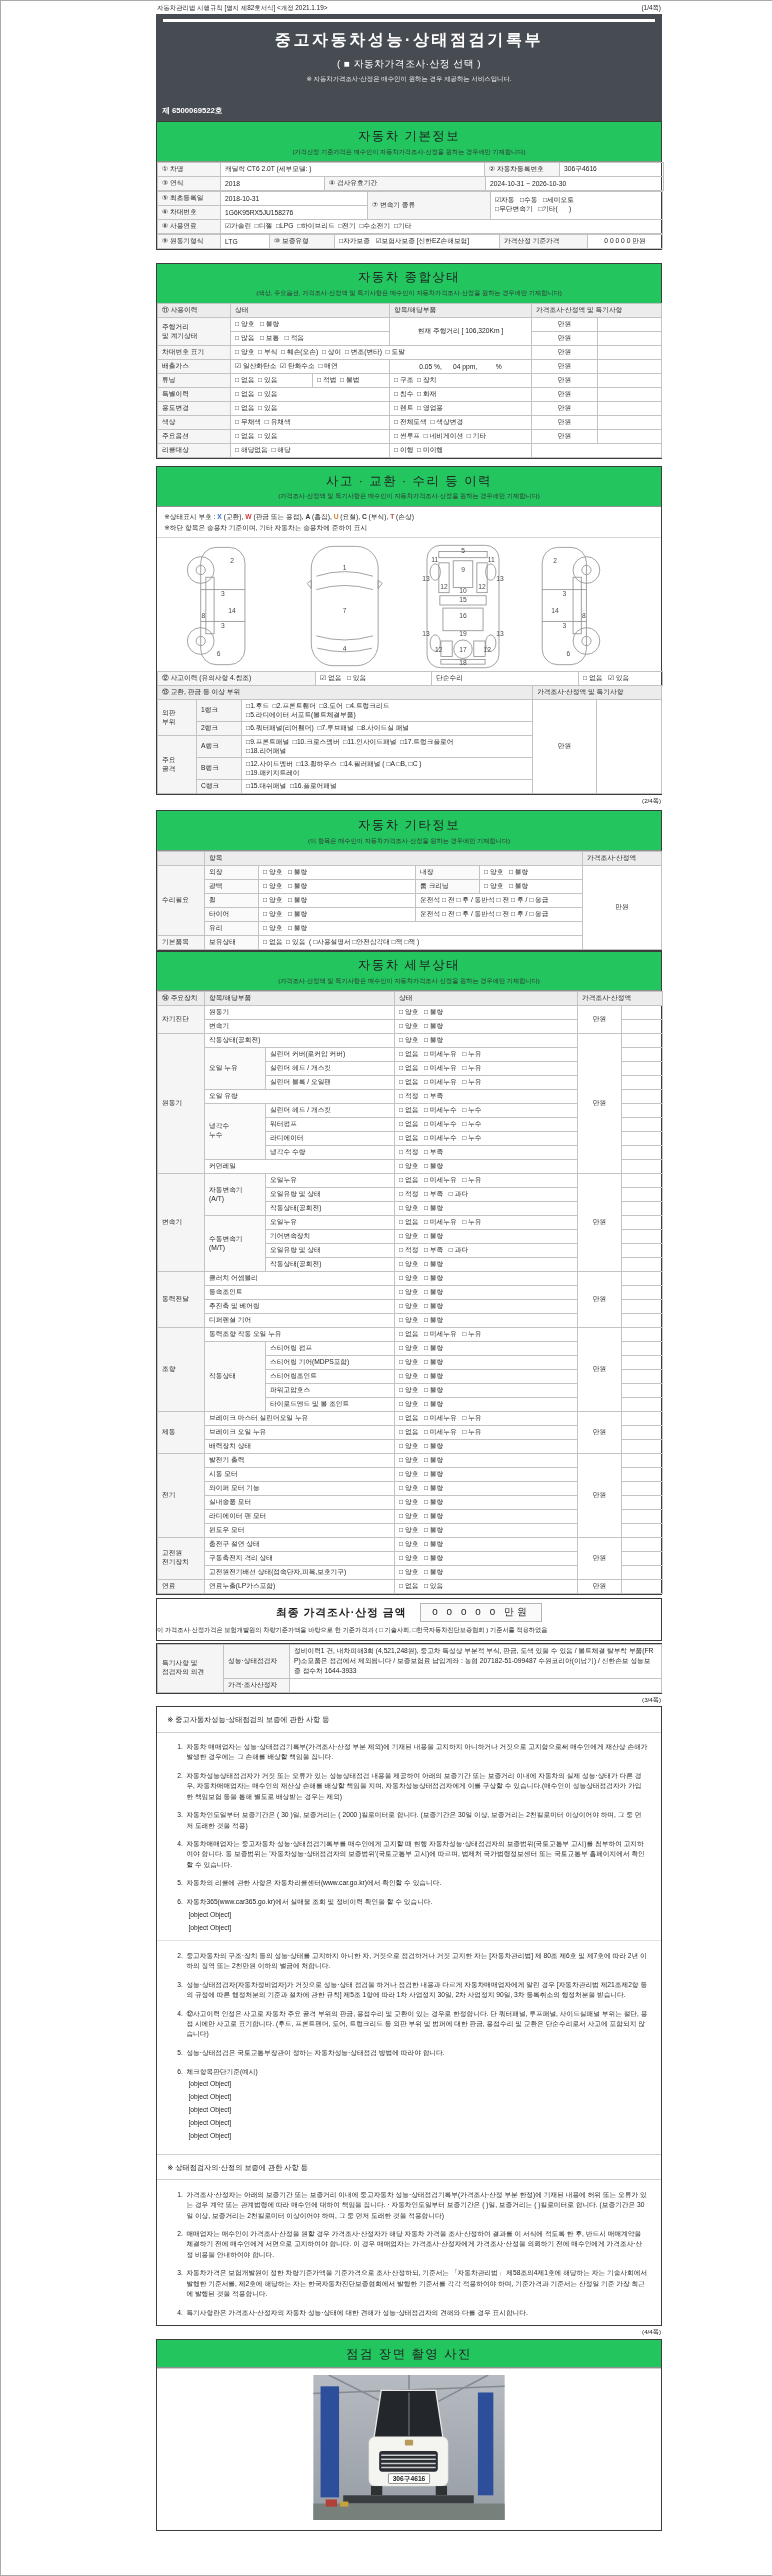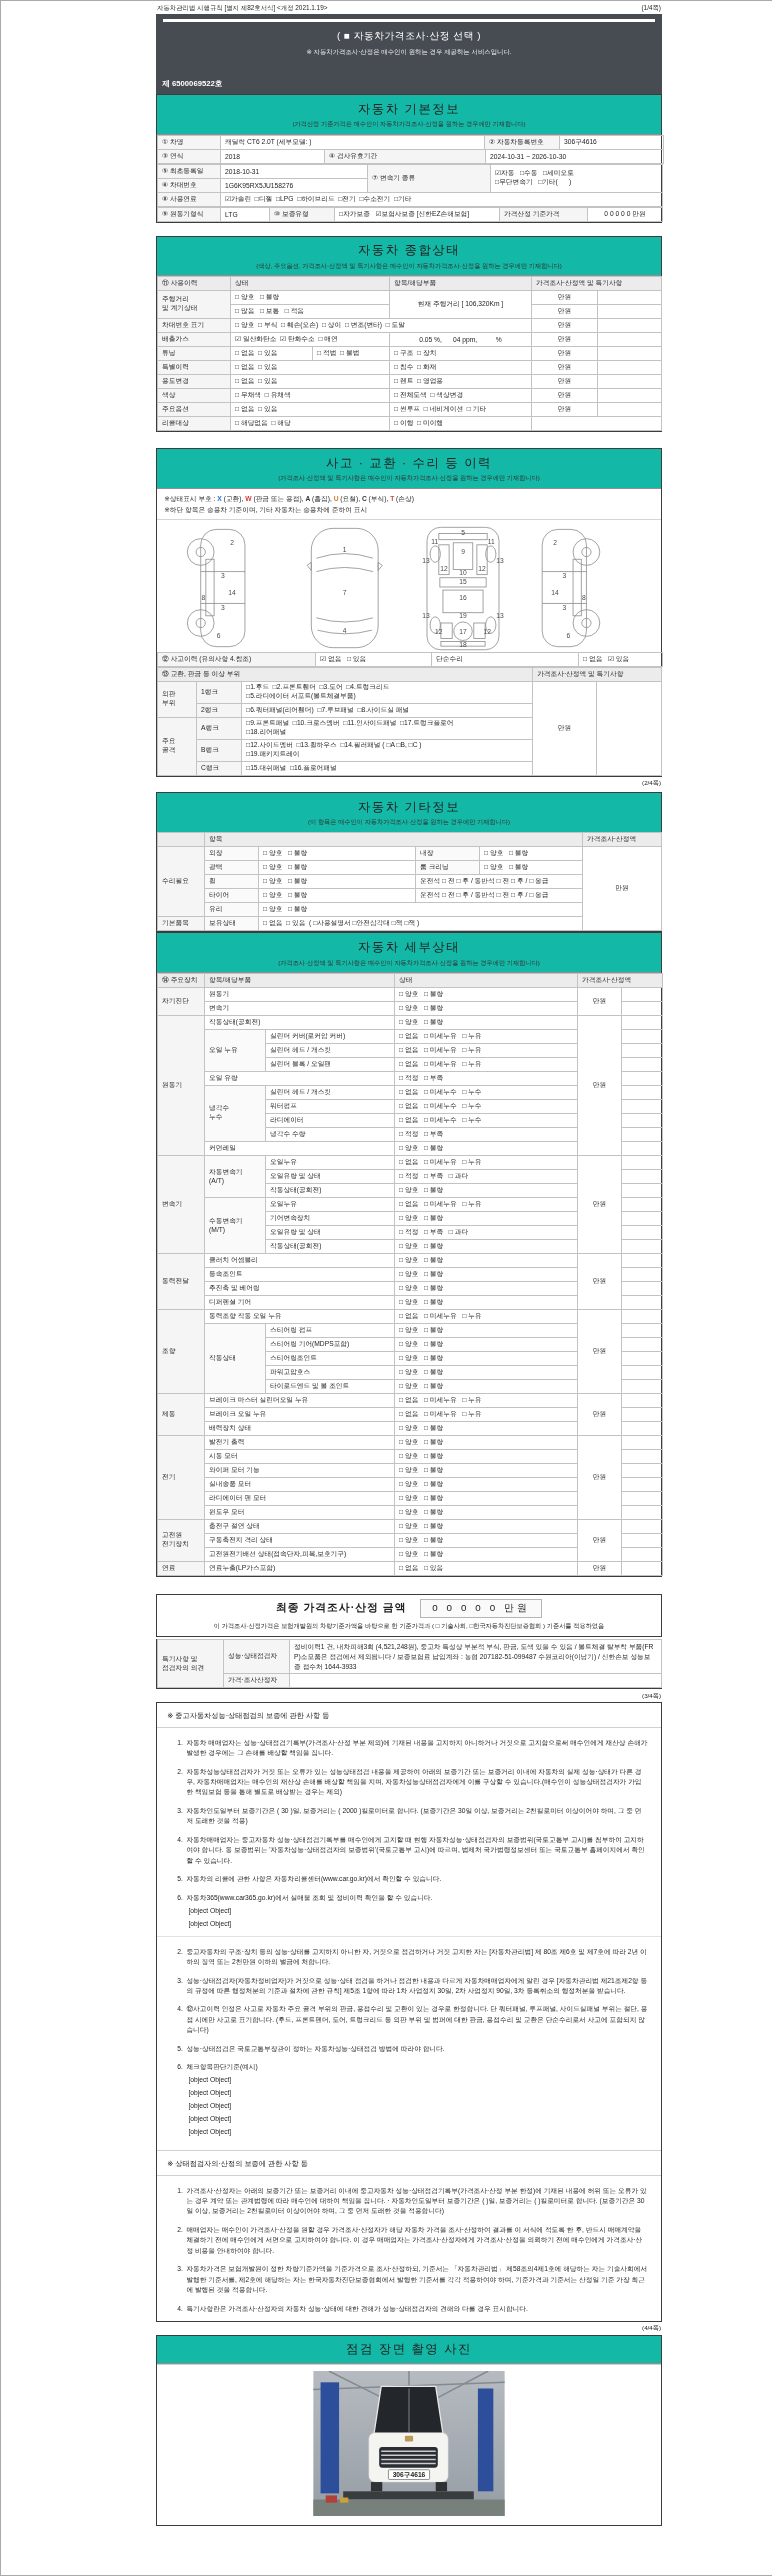--- a/index.html
+++ b/index.html
@@ -10,41 +10,41 @@
   .marker{text-align:right;font-size:6.2px;padding:2.1px 1px 1.5px;}
   
   .band{background:#474b52;color:#fff;text-align:center;padding:4.1px 6.2px 5.2px;}
   .band-line{height:3.1px;background:#fff;margin:1px 0.5px 8.2px;}
   .band-title{font-size:16px;font-weight:bold;letter-spacing:2.6px;}
   .band-sub{font-size:9.8px;margin-top:6.2px;letter-spacing:0.5px;text-align:center;}
   .band-note{font-size:6.4px;margin-top:4.6px;color:#f2f2f2;}
   .band-docno{text-align:left;font-size:7.7px;font-weight:bold;margin-top:22px;}
   
   .sec{border:1px solid #3c3c3c;background:#fff;box-sizing:border-box;}
-  .sec-head{background:#14b8a6;border-bottom:0.5px solid #909090;text-align:center;padding:5.7px 0 4.6px;}
+  .sec-head{background:#22c55e;border-bottom:0.5px solid #909090;text-align:center;padding:5.7px 0 4.6px;}
   .sec-title{font-size:12.4px;letter-spacing:1.5px;}
   .sec-sub{font-size:6.2px;margin-top:2.6px;color:#333;}
   
   table.grid{width:100%;border-collapse:collapse;table-layout:fixed;margin-top:-0.5px;}
   table.grid td{border:0.5px solid #c3c3c3;padding:1.5px 4.1px;height:14px;font-size:6.7px;
     vertical-align:middle;white-space:pre-wrap;word-break:break-all;box-sizing:border-box;}
   td.lb{background:#f5f5f5;}
   td.sb{background:#fafafa;}
   td.hd{background:#ececec;font-weight:500;}
   td.pr{text-align:center;}
   td.ct{text-align:center;}
   td.tx{font-size:6.4px;line-height:1.5;}
   
   .legend{padding:4.1px 7.2px 3.1px;font-size:6.7px;line-height:1.7;border-bottom:0.5px solid #d5d5d5;}
   .diagram{display:block;margin:2.1px auto 1px;}
   .diagram path,.diagram rect,.diagram circle,.diagram line,.diagram ellipse,.diagram polygon
     {fill:none;stroke:#8f8f8f;stroke-width:1.6;}
   .diagram text{font-size:13px;fill:#4a4a4a;stroke:none;text-anchor:middle;}
   
-  .final-strip{border:1px solid #3c3c3c;margin-top:17px;padding:4.1px 0 4.6px;text-align:center;}
+  .final-strip{border:1px solid #3c3c3c;margin-top:3px;padding:4.1px 0 4.6px;}
   .final-line{display:flex;justify-content:center;align-items:center;gap:13.4px;}
   .final-label{font-size:10.8px;font-weight:bold;letter-spacing:1px;}
   .final-value{font-size:9.8px;border:0.8px solid #b5b5b5;background:#fafafa;padding:2.1px 11.3px;letter-spacing:3.1px;}
   .final-note{font-size:6.2px;margin-top:4.1px;}
   
   .notice-sub{font-size:7.2px;padding:7.7px 10.3px 6.7px;border-bottom:0.5px solid #d0d0d0;}
   .notice-sub.mid{border-top:0.5px solid #d0d0d0;margin-top:5.2px;}
   .nlist{padding:5.2px 0 3.1px;}
   .nitem{display:flex;gap:3.6px;padding:4.1px 13.4px 4.1px 15.5px;font-size:6.7px;line-height:1.55;}
   .nnum{min-width:10.3px;text-align:right;flex:none;}
@@ -63,20 +63,21 @@
 <div class="page">
 <div class="doc">
 
   <div class="meta-row">
     <span>자동차관리법 시행규칙 [별지 제82호서식] &lt;개정 2021.1.19&gt;</span>
     <span>(1/4쪽)</span>
   </div>
 
   <div class="band">
     <div class="band-line"></div>
+    <div class="band-title">중고자동차성능·상태점검기록부</div>
     <div class="band-sub">( ■ 자동차가격조사·산정 선택 )</div>
     <div class="band-note">※ 자동차가격조사·산정은 매수인이 원하는 경우 제공하는 서비스입니다.</div>
     <div class="band-docno">제 6500069522호</div>
   </div>
 
   <section class="sec">
     <div class="sec-head">
       <div class="sec-title">자동차 기본정보</div>
       <div class="sec-sub">(가격산정 기준가격은 매수인이 자동차가격조사·산정을 원하는 경우에만 기재합니다)</div>
     </div>
@@ -253,21 +254,21 @@
             <tr>
               <td class="lb">리콜대상</td>
               <td colspan="2">□ 해당없음  □ 해당</td>
               <td>□ 이행  □ 미이행</td>
               <td colspan="2"></td>
             </tr>
           </tbody>
     </table>
   </section>
 
-  <section class="sec" style="margin-top:16px;">
+  <section class="sec" style="margin-top:7px;">
     <div class="sec-head">
       <div class="sec-title">사고 · 교환 · 수리 등 이력</div>
       <div class="sec-sub">(가격조사·산정액 및 특기사항은 매수인이 자동차가격조사·산정을 원하는 경우에만 기재합니다)</div>
     </div>
     <div class="legend">
       <div><span>※상태표시 부호 : </span><span style="color: rgb(46, 107, 214); font-weight: bold;">X</span><span> (교환), </span><span style="color: rgb(210, 58, 58); font-weight: bold;">W</span><span> (판금 또는 용접), </span><span style="color: rgb(51, 51, 51); font-weight: bold;">A</span><span> (흠집), </span><span style="color: rgb(208, 122, 46); font-weight: bold;">U</span><span> (요철), </span><span style="color: rgb(51, 51, 51); font-weight: bold;">C</span><span> (부식), </span><span style="color: rgb(181, 84, 58); font-weight: bold;">T</span><span> (손상)</span></div>
       <div>※하단 항목은 승용차 기준이며, 기타 자동차는 승용차에 준하여 표시</div>
     </div>
 
     <svg class="diagram" width="504" height="130" viewBox="0 0 980 252">

